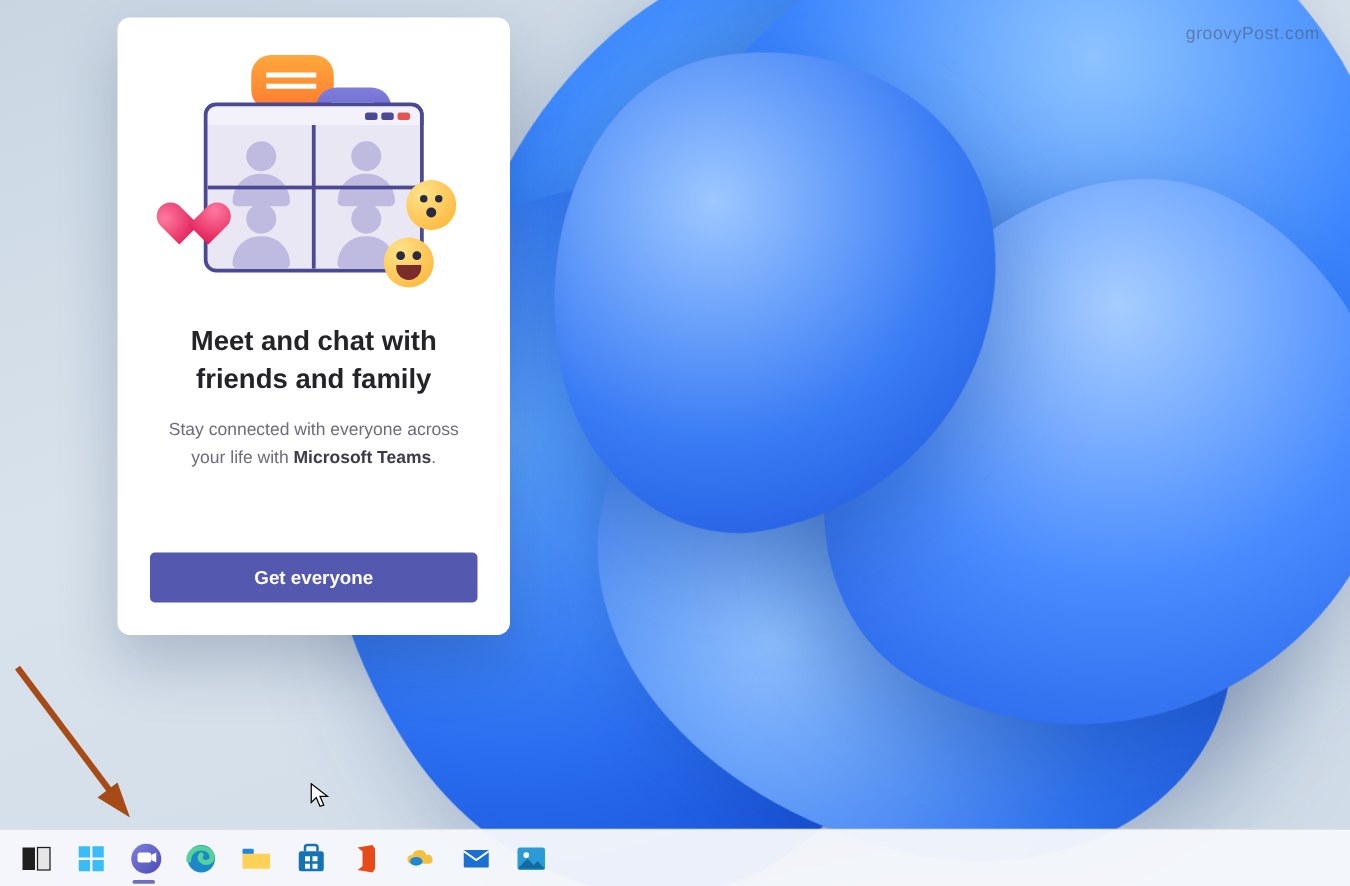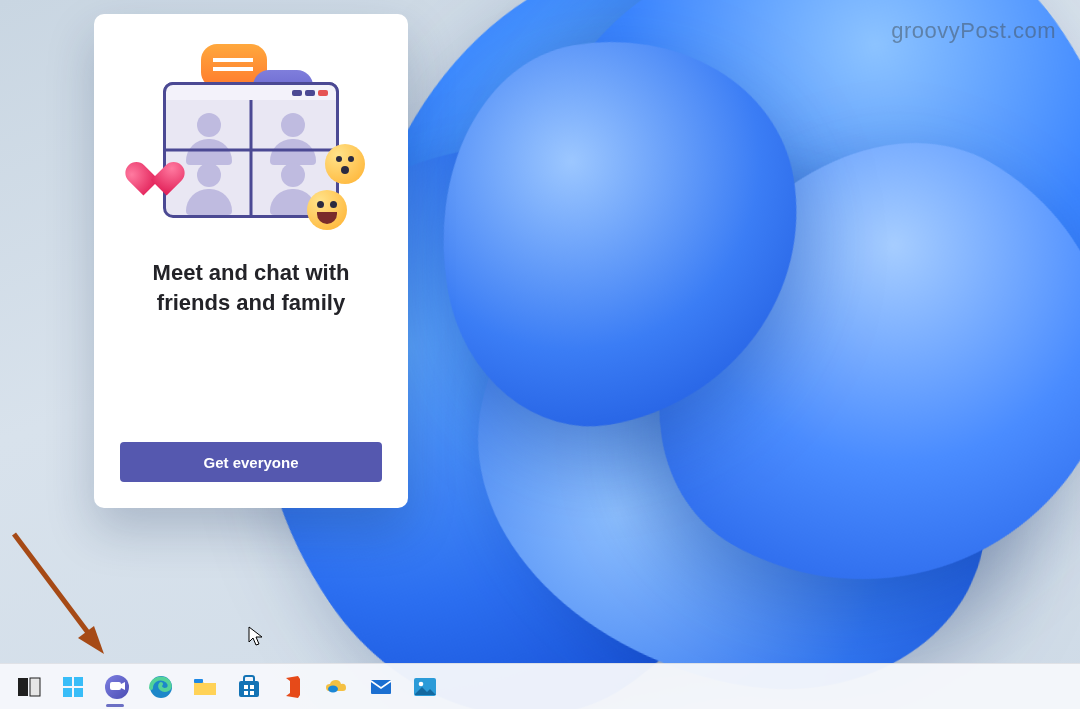--- a/index.html
+++ b/index.html
@@ -10,21 +10,21 @@
   .wallpaper { position: absolute; inset: 0; background: linear-gradient(160deg,#c9d6e2 0%, #d8e2ec 40%, #cfdbe7 100%); overflow: hidden; }
   .bloom { position: absolute; top: -120px; right: -160px; width: 1100px; height: 900px; }
   .petal { position: absolute; border-radius: 46% 54% 62% 38% / 58% 44% 56% 42%; filter: drop-shadow(0 30px 40px rgba(0,30,90,.25)); }
   .p1 { width: 640px; height: 640px; left: 220px; top: 80px; background: radial-gradient(circle at 38% 32%, #6db2ff 0%, #2a7bff 45%, #0b4bdc 100%); transform: rotate(8deg); }
   .p2 { width: 560px; height: 560px; left: 420px; top: 40px; background: radial-gradient(circle at 32% 28%, #8cc3ff 0%, #3b85ff 45%, #1557e6 100%); transform: rotate(52deg); }
   .p3 { width: 520px; height: 560px; left: 120px; top: 260px; background: radial-gradient(circle at 40% 28%, #5aa3ff 0%, #2b6ef0 50%, #0a3fc8 100%); transform: rotate(-34deg); }
   .p4 { width: 480px; height: 520px; left: 360px; top: 300px; background: radial-gradient(circle at 30% 30%, #8dbfff 0%, #2f73ef 55%, #1248cf 100%); transform: rotate(-78deg); }
   .p5 { width: 420px; height: 460px; left: 540px; top: 260px; background: radial-gradient(circle at 36% 26%, #a6cdff 0%, #4a8cff 50%, #1e5ae2 100%); transform: rotate(30deg); }
   .p6 { width: 360px; height: 380px; left: 300px; top: 160px; background: radial-gradient(circle at 40% 30%, #9cc7ff 0%, #3b7df5 55%, #1750d8 100%); transform: rotate(-10deg); }
 
-  .watermark { position: absolute; top: 18px; right: 24px; color: rgba(70,85,100,.55); font-size: 22px; letter-spacing: .5px; }
+  .watermark { position: absolute; top: 18px; right: 24px; color: rgba(70,85,100,.55); font-size: 14px; letter-spacing: .5px; }
 
   
   .card { position: absolute; left: 94px; top: 14px; width: 314px; height: 494px; background: #ffffff; border-radius: 10px; box-shadow: 0 22px 48px rgba(20,40,80,.22); padding: 18px 26px 26px; display: flex; flex-direction: column; align-items: center; }
   .illus { width: 220px; height: 190px; position: relative; margin-top: 8px; margin-bottom: 28px;}
   .grid { position: absolute; left: 22px; top: 42px; width: 176px; height: 136px; background: #e9e7f3; border: 3px solid #4b4993; border-radius: 10px; overflow: hidden; }
   .grid::before, .grid::after { content: ""; position: absolute; background: #4b4993; }
   .grid::before { left: 50%; top: 0; width: 3px; height: 100%; transform: translateX(-50%);}
   .grid::after  { top: 50%; left: 0; height: 3px; width: 100%; transform: translateY(-50%);}
   .topbar { position: absolute; left: 22px; top: 42px; width: 176px; height: 18px; background: #f3f2fa; border: 3px solid #4b4993; border-bottom: none; border-radius: 10px 10px 0 0; z-index: 2;}
   .windots { position: absolute; right: 8px; top: 5px; display: flex; gap: 3px;}
@@ -107,20 +107,23 @@
         <div class="silh s2"></div>
         <div class="silh s3"></div>
         <div class="silh s4"></div>
     </div>
     <div class="heart"></div>
     <div class="emoji e1"></div>
     <div class="emoji e2"></div>
   </div>
 
   <h1>Meet and chat with friends and family</h1>
+  <p class="sub">
+    <span>Stay connected with everyone across your life with </span><b>Microsoft Teams</b><span>.</span>
+  </p>
 
   <div class="spacer"></div>
 
   <button class="cta">Get everyone</button>
 </div>
 
 <div class="cursor">
   <svg viewBox="0 0 16 22">
       <path d="M1 1 L1 16 L5 12 L8 19 L11 18 L8 11 L14 11 Z" fill="#fff" stroke="#000" stroke-width="1"></path>
     </svg>

